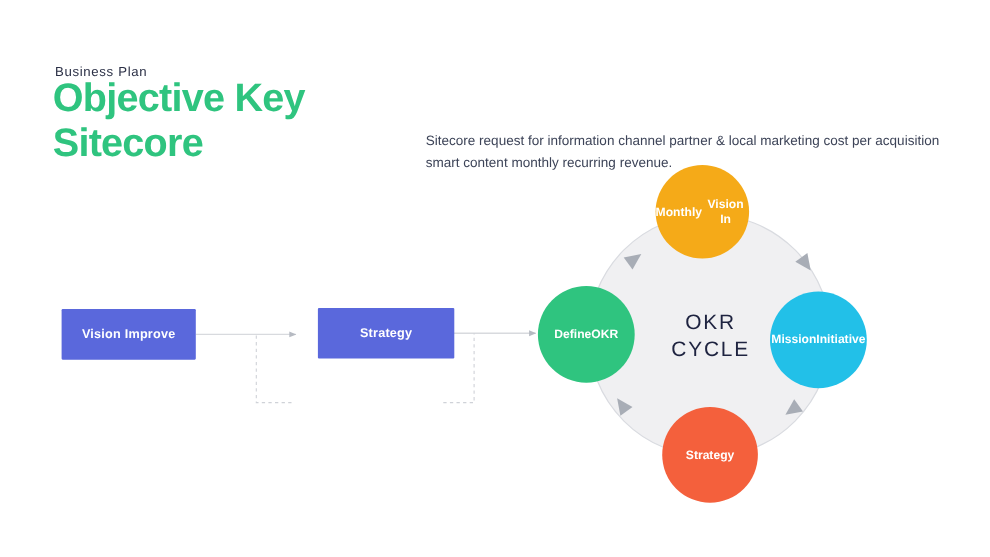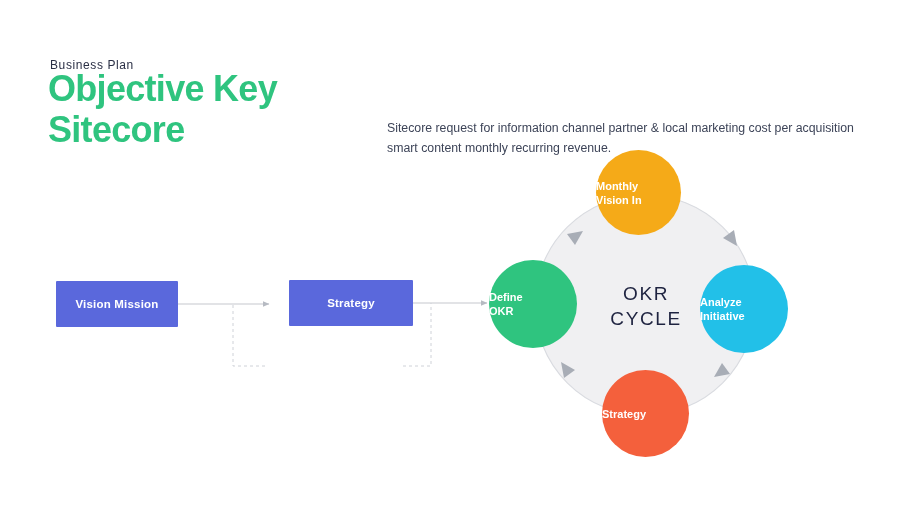--- a/index.html
+++ b/index.html
@@ -54,22 +54,22 @@
 
   
   #connectors { position:absolute; left:0; top:0; width:900px; height:506px; }
 
   
   #cycle-wrap { position:absolute; left:0; top:0; width:900px; height:506px; }
 
   .node {
     position:absolute;
     border-radius:50%;
-    display:flex; flex-direction:column;
-    align-items:flex-start; justify-content:center;
+    display:flex; flex-direction:row;
+    align-items:center; justify-content:center;
     color:#ffffff; font-weight:bold;
     font-size:11px; line-height:14px;
     text-align:center;
   }
   #node-monthly  { left:596px; top:150px; width:85px; height:85px; }
   #node-analyze  { left:700px; top:265px; width:88px; height:88px; }
   #node-improve  { left:602px; top:370px; width:87px; height:87px; }
   #node-define   { left:489px; top:260px; width:88px; height:88px; }
 
   #cycle-center {
@@ -112,34 +112,34 @@
       <path d="M567,234 L583,231 L575,245 z"></path>
 
       <path d="M722,234 L738,231 L730,245 z" transform="rotate(90 730 238)"></path>
 
       <path d="M714,366 L730,363 L722,377 z" transform="rotate(180 722 370)"></path>
 
       <path d="M560,366 L576,363 L568,377 z" transform="rotate(270 568 370)"></path>
     </g>
   </svg>
 
-  <div class="flowbox" id="box-vision">Vision Mission</div>
+  <div class="flowbox" id="box-vision">Vision Improve</div>
 
   <div class="flowbox" id="box-strategy">Strategy</div>
 
 
   <div id="cycle-wrap">
 
     <div class="node" id="node-monthly" style="background:#f5aa18">
       <span>Monthly</span>
       <span>Vision In</span>
     </div>
 
     <div class="node" id="node-analyze" style="background:#22c0e8">
-      <span>Analyze</span>
+      <span>Mission</span>
       <span>Initiative</span>
     </div>
 
     <div class="node" id="node-improve" style="background:#f4603c">
       <span>Strategy</span>
       <span></span>
     </div>
 
     <div class="node" id="node-define" style="background:#2fc47f">
       <span>Define</span>

